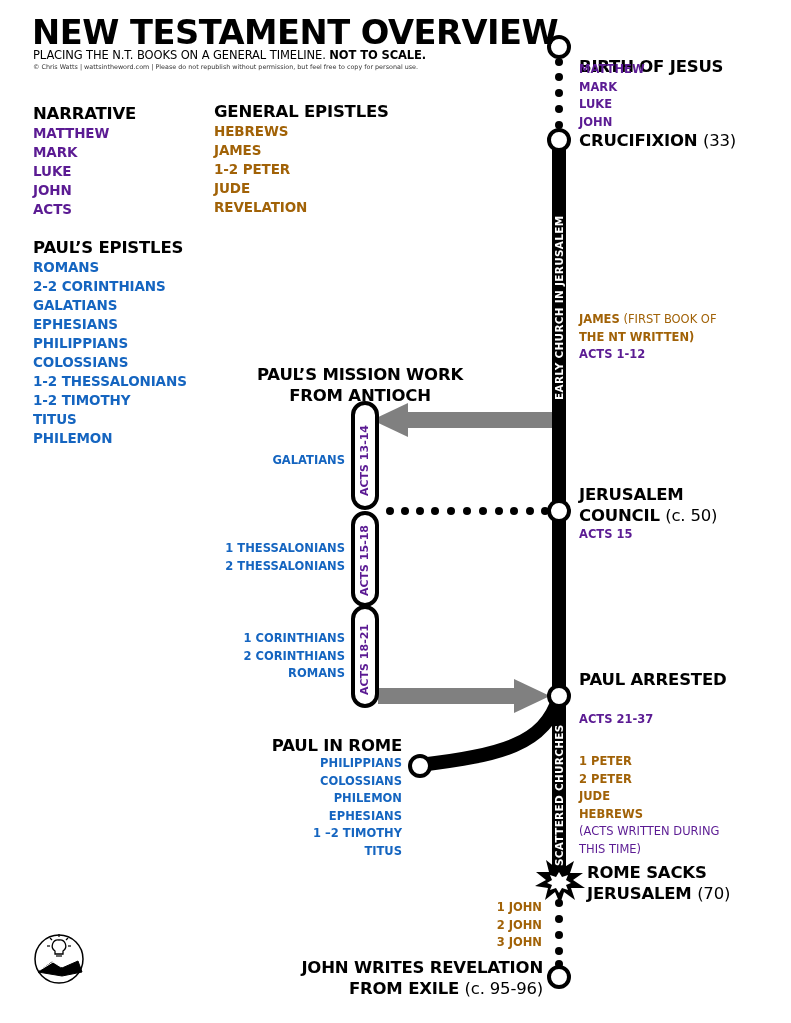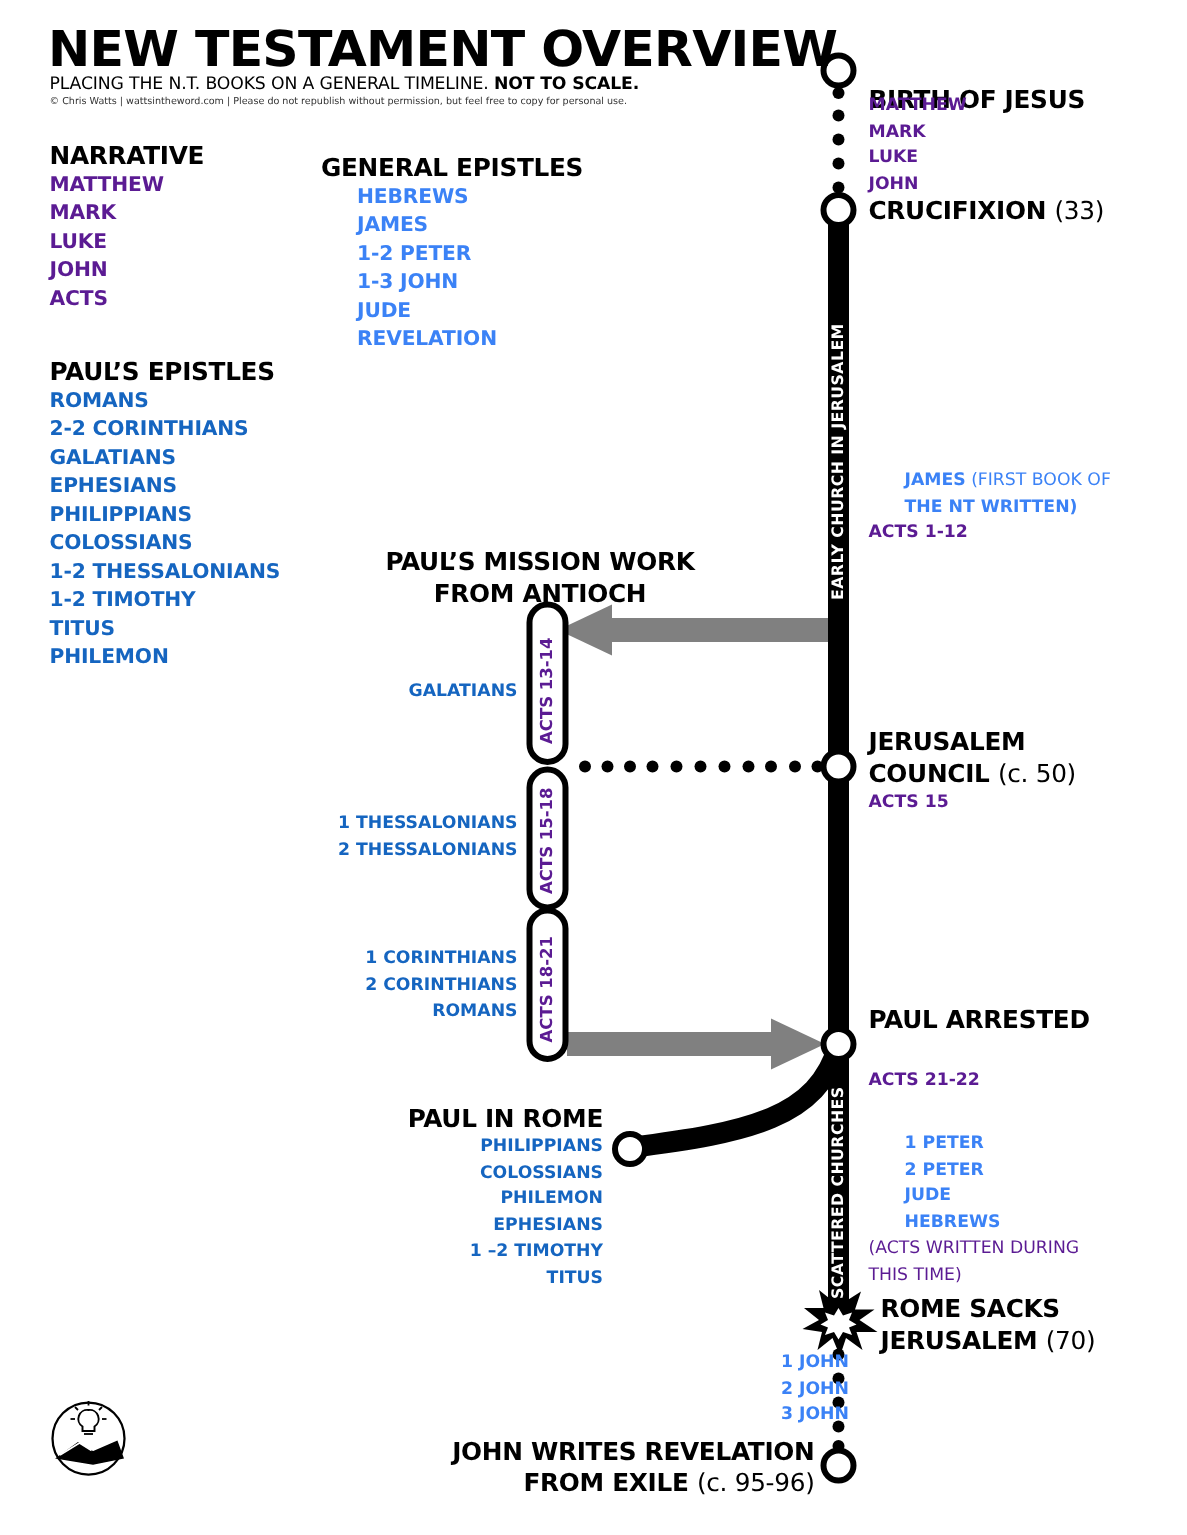--- a/index.html
+++ b/index.html
@@ -5,21 +5,21 @@
   html,body{margin:0;padding:0;background:#fff;}
   body{width:791px;height:1023px;position:relative;overflow:hidden;font-family:"DejaVu Sans",sans-serif;}
   .abs{position:absolute;}
   .title{left:32px;top:16px;font-size:33px;font-weight:900;letter-spacing:-0.5px;color:#000;line-height:34px;transform:scaleX(1.02);transform-origin:left;}
   .subtitle{left:33px;top:49px;font-size:11.5px;color:#000;line-height:13px;letter-spacing:-0.1px;}
   .subtitle b{font-weight:900;}
   .copyright{left:33px;top:63px;font-size:6.4px;color:#333;line-height:8px;}
   .cat-head{font-size:16.5px;font-weight:900;color:#000;line-height:20px;letter-spacing:-0.2px;}
   .list{font-size:13.5px;font-weight:900;line-height:19px;letter-spacing:-0.1px;}
   .purple{color:#5b1b93;}
-  .green{color:#3b82f6;margin-left:24px;}
+  .green{color:#a16207;}
   .blue{color:#1565c0;}
   .event{font-size:16.5px;font-weight:900;color:#000;line-height:21px;letter-spacing:-0.2px;}
   .event .yr{font-weight:400;}
   .small{font-size:11.5px;font-weight:900;line-height:17.5px;}
   .small .norm{font-weight:400;}
   .right{text-align:right;}
   svg{position:absolute;left:0;top:0;}
   .vlabel{position:absolute;color:#fff;font-size:10.5px;font-weight:900;letter-spacing:0.3px;white-space:nowrap;transform:rotate(-90deg);transform-origin:left top;}
   .pill-label{position:absolute;color:#5b1b93;font-size:11px;font-weight:900;white-space:nowrap;transform:rotate(-90deg);transform-origin:left top;}
 </style>
@@ -106,38 +106,37 @@
 <div class="vlabel" style="left:553px;top:866px;">SCATTERED CHURCHES</div>
 
 <div class="pill-label" style="left:358px;top:496px;">ACTS 13-14</div>
 <div class="pill-label" style="left:358px;top:596px;">ACTS 15-18</div>
 <div class="pill-label" style="left:358px;top:695px;">ACTS 18-21</div>
 
 <div class="abs title">NEW TESTAMENT OVERVIEW</div>
 <div class="abs subtitle"><span>PLACING THE N.T. BOOKS ON A GENERAL TIMELINE. </span><b>NOT TO SCALE.</b></div>
 <div class="abs copyright">© Chris Watts | wattsintheword.com | Please do not republish without permission, but feel free to copy for personal use.</div>
 
-<div class="abs" style="left:33px;top:94px;">
+<div class="abs" style="left:33px;top:104px;">
   <div class="cat-head">NARRATIVE</div>
   <div class="list purple">
     <div>MATTHEW</div>
     <div>MARK</div>
     <div>LUKE</div>
     <div>JOHN</div>
     <div>ACTS</div>
   </div>
 </div>
 
 <div class="abs" style="left:214px;top:102px;">
   <div class="cat-head">GENERAL EPISTLES</div>
   <div class="list green">
     <div>HEBREWS</div>
     <div>JAMES</div>
     <div>1-2 PETER</div>
-    <div>1-3 JOHN</div>
     <div>JUDE</div>
     <div>REVELATION</div>
   </div>
 </div>
 
 <div class="abs" style="left:33px;top:238px;">
   <div class="cat-head">PAUL’S EPISTLES</div>
   <div class="list blue">
     <div>ROMANS</div>
     <div>2-2 CORINTHIANS</div>
@@ -173,21 +172,21 @@
 
 <div class="abs event" style="left:579px;top:484px;">
   <div>JERUSALEM</div>
   <div><span>COUNCIL</span> <span class="yr">(c. 50)</span></div>
 </div>
 <div class="abs small purple" style="left:579px;top:526px;">ACTS 15</div>
 
 <div class="abs event" style="left:579px;top:669px;">
   <div>PAUL ARRESTED</div>
 </div>
-<div class="abs small purple" style="left:579px;top:711px;">ACTS 21-22</div>
+<div class="abs small purple" style="left:579px;top:711px;">ACTS 21-37</div>
 
 <div class="abs small" style="left:579px;top:753px;">
   <div class="green">1 PETER</div>
   <div class="green">2 PETER</div>
   <div class="green">JUDE</div>
   <div class="green">HEBREWS</div>
   <div class="purple" style="font-weight:400;">(ACTS WRITTEN DURING</div>
   <div class="purple" style="font-weight:400;">THIS TIME)</div>
 </div>
 

